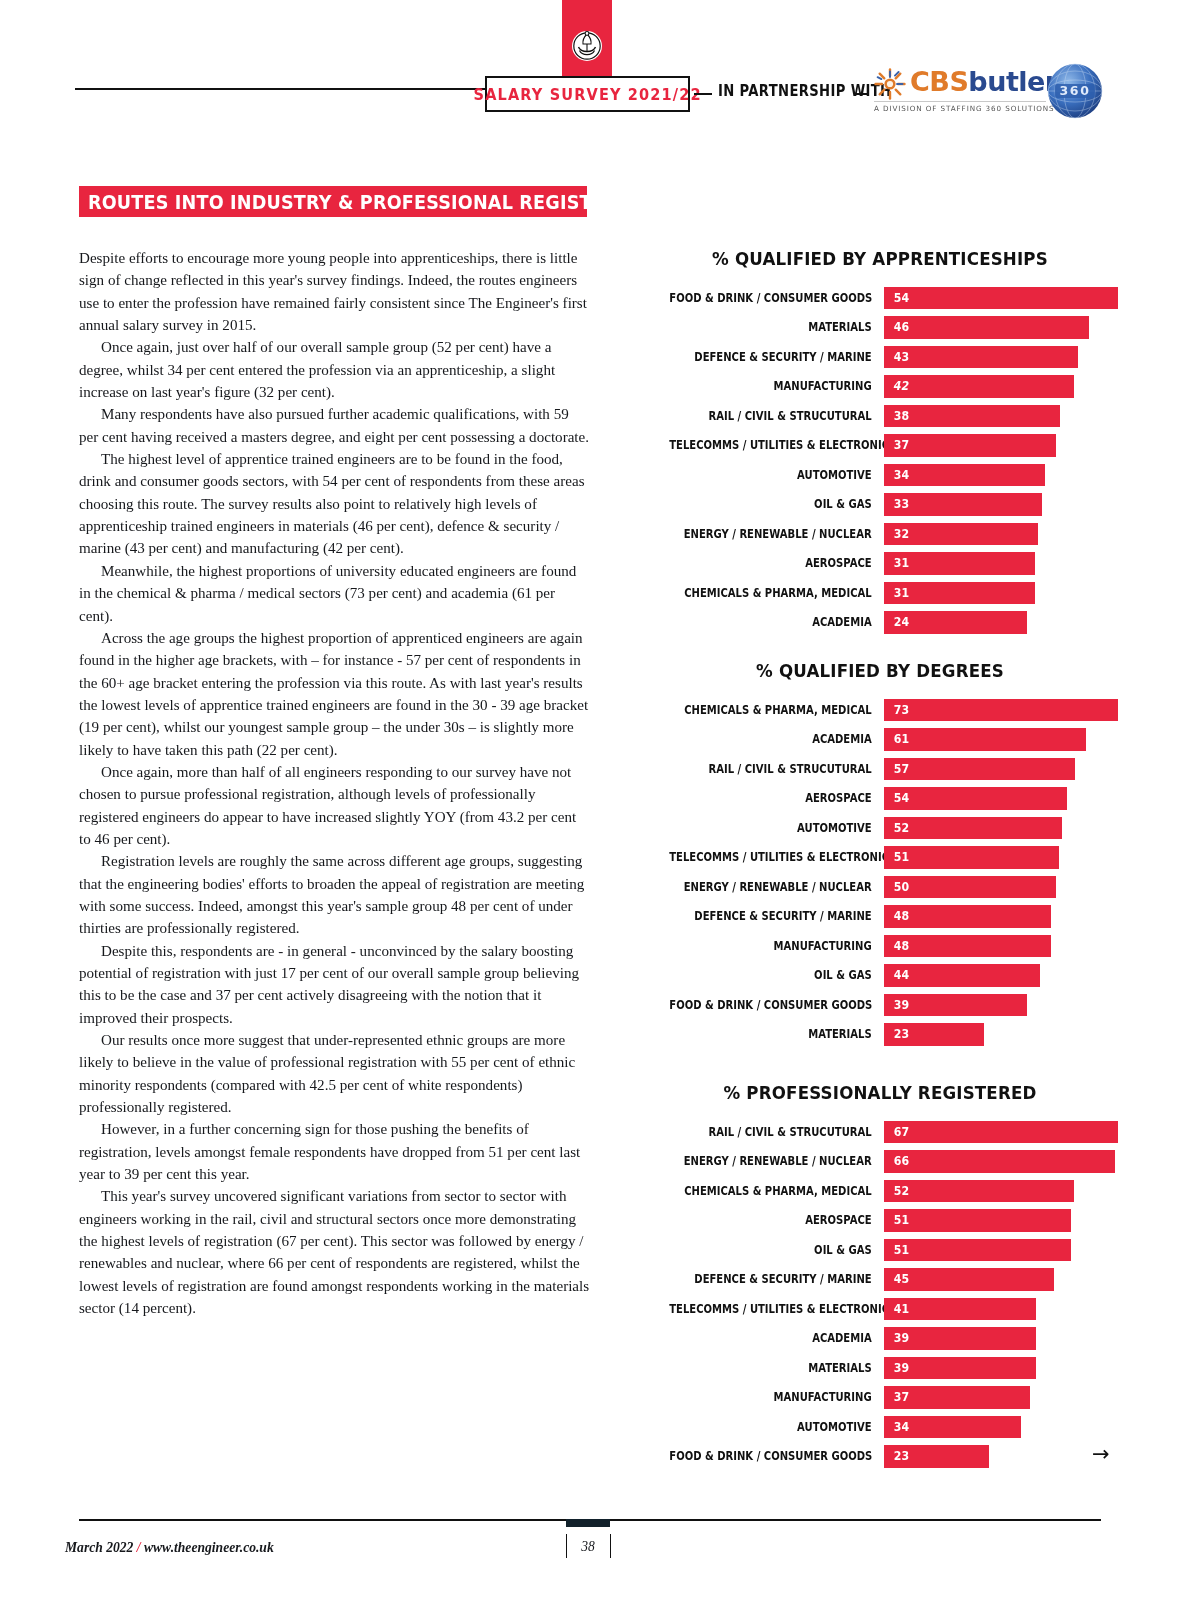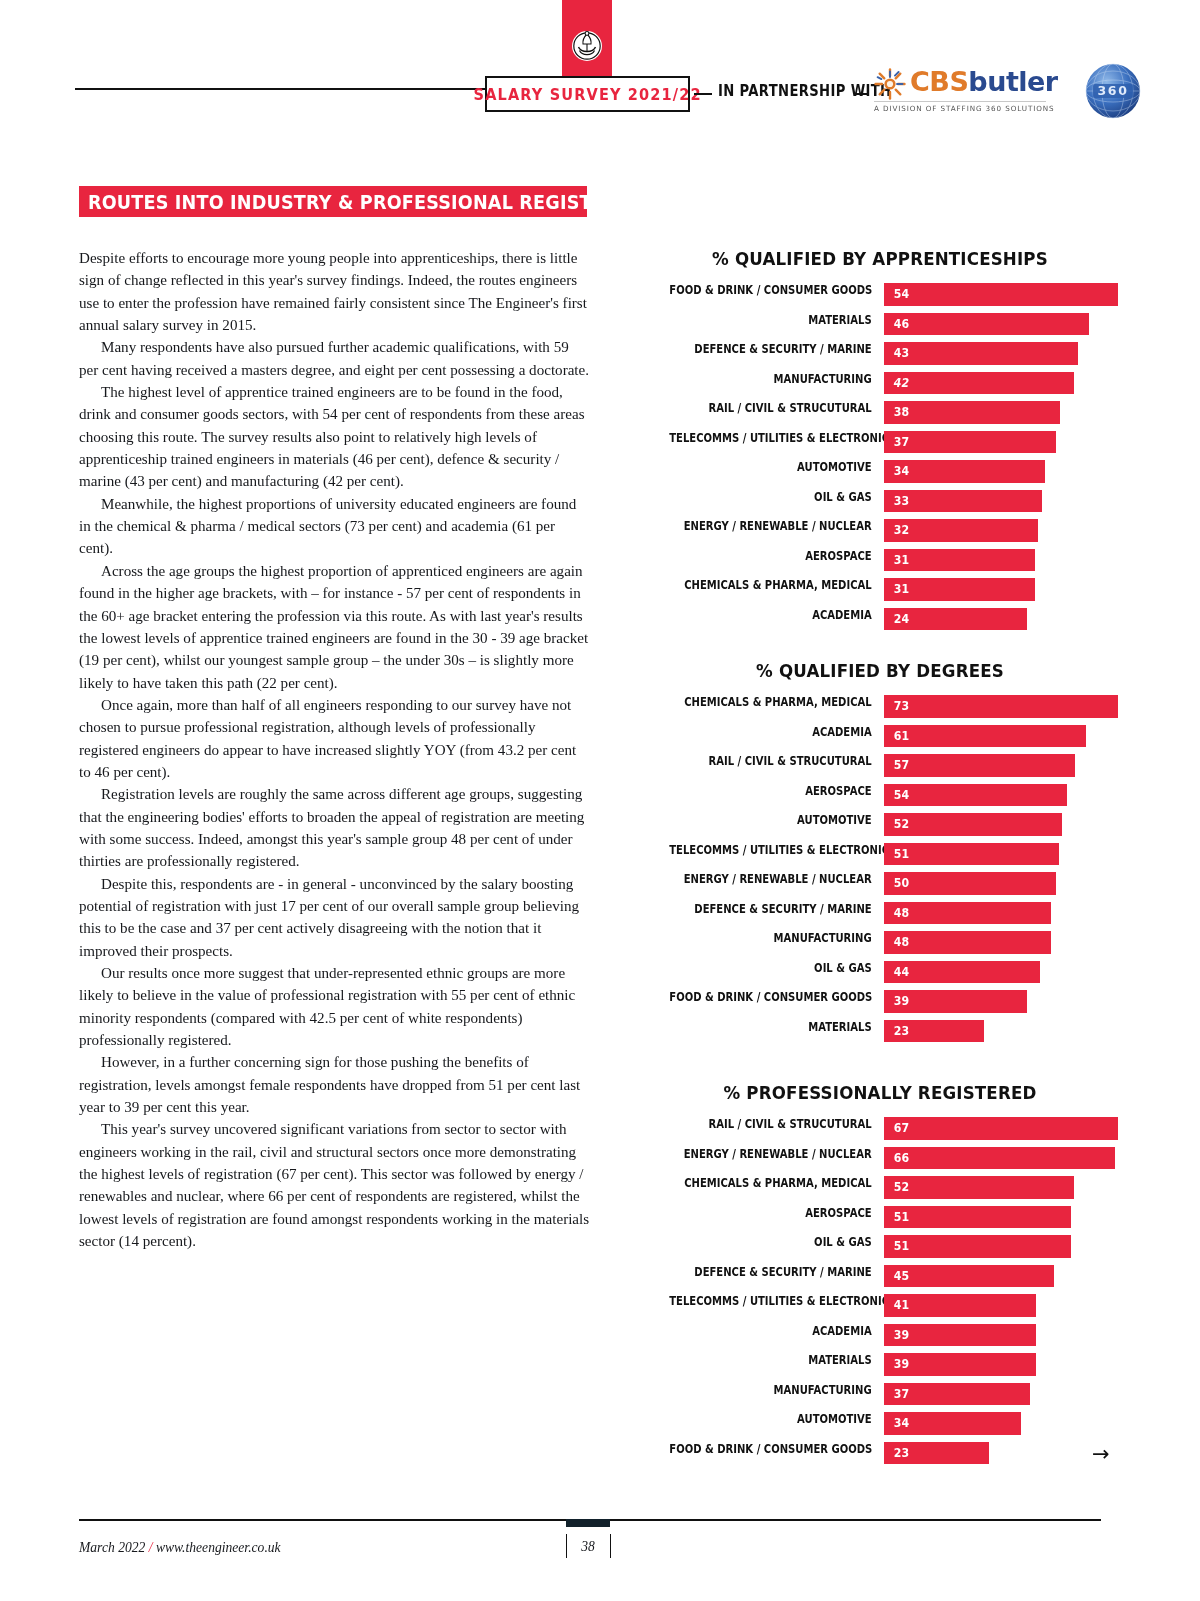--- a/index.html
+++ b/index.html
@@ -53,21 +53,21 @@
   }
   .cbs-word .cbs { color: #e07b2a; }
   .cbs-word .butler { color: #2a4a8f; }
   .cbs-sun { position: absolute; left: 0px; top: 2px; width: 32px; height: 32px; }
   .cbs-underline { position: absolute; left: 0px; top: 35px; width: 172px; height: 1px; background: #c8c8c8; }
   .cbs-sub {
     position: absolute; left: 0px; top: 38px;
     font-family: "DejaVu Sans", sans-serif; font-size: 7.2px; letter-spacing: 0.9px;
     color: #555; white-space: nowrap;
   }
-  .badge360 { position: absolute; left: 1084px; top: 62px; width: 58px; height: 58px; }
+  .badge360 { position: absolute; left: 1046px; top: 62px; width: 58px; height: 58px; }
 
   
   .headline {
     position: absolute; left: 79px; top: 186px; width: 508px; height: 31px;
     background: #e8253f; display: flex; align-items: center; padding-left: 9px;
   }
   .headline span {
     font-family: "DejaVu Sans", sans-serif; font-weight: 700;
     font-size: 20px; letter-spacing: 0.2px; color: #fff;
     transform: scaleX(0.88); transform-origin: left center; white-space: nowrap;
@@ -85,21 +85,21 @@
 
   
   .chart { position: absolute; left: 640px; width: 480px; }
   .chart-title {
     font-family: "DejaVu Sans", sans-serif; font-weight: 700;
     font-size: 18.5px; color: #111; text-align: center;
     transform: scaleX(0.9); letter-spacing: 0.2px; white-space: nowrap;
     margin-bottom: 14px;
   }
   .chart-rows { position: relative; }
-  .crow { position: relative; height: 29.5px; display: flex; align-items: flex-start; }
+  .crow { position: relative; height: 29.5px; display: flex; align-items: center; }
   .crow .lbl {
     width: 244px; text-align: right; padding-right: 14px;
     font-family: "DejaVu Sans", sans-serif; font-weight: 700;
     font-size: 11.4px; color: #111; white-space: nowrap;
     transform: scaleX(0.88); transform-origin: right center;
   }
   .crow .bar {
     height: 22.5px; background: #e8253f; position: relative;
     display: flex; align-items: center;
   }
@@ -116,23 +116,23 @@
   
   .next-arrow {
     position: absolute; left: 1092px; top: 1443px; width: 26px; height: 22px;
     font-family: "DejaVu Sans", sans-serif; font-size: 21px; color: #111; line-height: 22px;
   }
 
   
   .footer-rule { position: absolute; left: 79px; top: 1519px; width: 1022px; height: 1.6px; background: #111; }
   .footer-tab { position: absolute; left: 566px; top: 1519px; width: 44px; height: 8px; background: #12212b; }
   .footer-text {
-    position: absolute; left: 79px; top: 1540px;
+    position: absolute; left: 65px; top: 1540px;
     font-family: "Liberation Serif", serif; font-style: italic;
-    font-size: 13.6px; color: #16181c; white-space: nowrap;
+    font-size: 13.6px; color: #16181c; white-space: nowrap; font-weight: bold;
   }
   .footer-text .slash { color: #e8253f; font-style: italic; }
   .pg-left { position: absolute; left: 566px; top: 1534px; width: 1.4px; height: 24px; background: #111; }
   .pg-right { position: absolute; left: 610px; top: 1534px; width: 1.4px; height: 24px; background: #111; }
   .pg-num {
     position: absolute; left: 566px; top: 1539px; width: 44px; text-align: center;
     font-family: "Liberation Serif", serif; font-style: italic; font-size: 13.6px; color: #16181c;
   }
 </style>
 </head>
@@ -218,20 +218,21 @@
       </svg>
     </div>
   </div>
 
   <div class="headline">
     <span>ROUTES INTO INDUSTRY &amp; PROFESSIONAL REGISTRATION</span>
   </div>
 
   <div class="body-col" id="article-body">
       <p>Despite efforts to encourage more young people into apprenticeships, there is little sign of change reflected in this year's survey findings. Indeed, the routes engineers use to enter the profession have remained fairly consistent since The Engineer's first annual salary survey in 2015.</p>
+      <p>Once again, just over half of our overall sample group (52 per cent) have a degree, whilst 34 per cent entered the profession via an apprenticeship, a slight increase on last year's figure (32 per cent).</p>
       <p>Many respondents have also pursued further academic qualifications, with 59 per cent having received a masters degree, and eight per cent possessing a doctorate.</p>
       <p>The highest level of apprentice trained engineers are to be found in the food, drink and consumer goods sectors, with 54 per cent of respondents from these areas choosing this route.   The survey results also point to relatively high levels of apprenticeship trained engineers in materials (46 per cent), defence &amp; security / marine (43 per cent) and manufacturing (42 per cent).</p>
       <p>Meanwhile, the highest proportions of university educated engineers are found in the chemical &amp; pharma / medical sectors (73 per cent) and academia (61 per cent).</p>
       <p>Across the age groups the highest proportion of apprenticed engineers are again found in the higher age brackets, with – for instance - 57 per cent of respondents in the 60+ age bracket entering the profession via this route. As with last year's results the lowest levels of apprentice trained engineers are found in the 30 - 39 age bracket (19 per cent), whilst our youngest sample group – the under 30s – is slightly more likely to have taken this path (22 per cent).</p>
       <p>Once again, more than half of all engineers responding to our survey have not chosen to pursue professional registration, although levels of professionally registered engineers do appear to have increased slightly YOY (from 43.2 per cent to 46 per cent).</p>
       <p>Registration levels are roughly the same across different age groups, suggesting that the engineering bodies' efforts to broaden the appeal of registration are meeting with some success. Indeed, amongst this year's sample group 48 per cent of under thirties are professionally registered.</p>
       <p>Despite this, respondents are - in general - unconvinced by the salary boosting potential of registration with just 17 per cent of our overall sample group believing this to be the case and 37 per cent actively disagreeing with the notion that it improved their prospects.</p>
       <p>Our results once more suggest that under-represented ethnic groups are more likely to believe in the value of professional registration with 55 per cent of ethnic minority respondents (compared with 42.5 per cent of white respondents) professionally registered.</p>
       <p>However, in a further concerning sign for those pushing the benefits of registration, levels amongst female respondents have dropped from 51 per cent last year to 39 per cent this year.</p>
       <p>This year's survey uncovered significant variations from sector to sector with engineers working in the rail, civil and structural sectors once more demonstrating the highest levels of registration (67 per cent). This sector was followed by energy / renewables and nuclear, where 66 per cent of respondents are registered, whilst the lowest levels of registration are found amongst respondents working in the materials sector (14 percent).</p>

